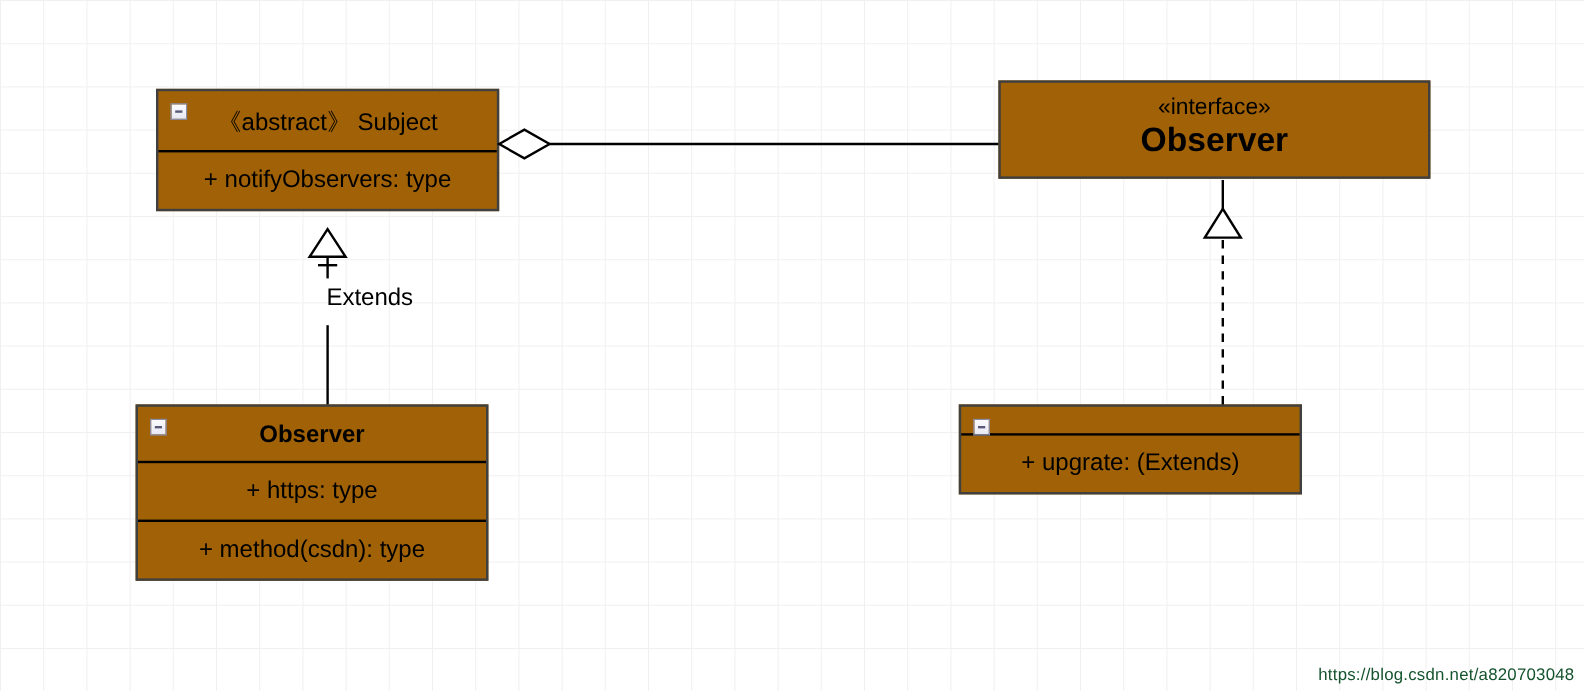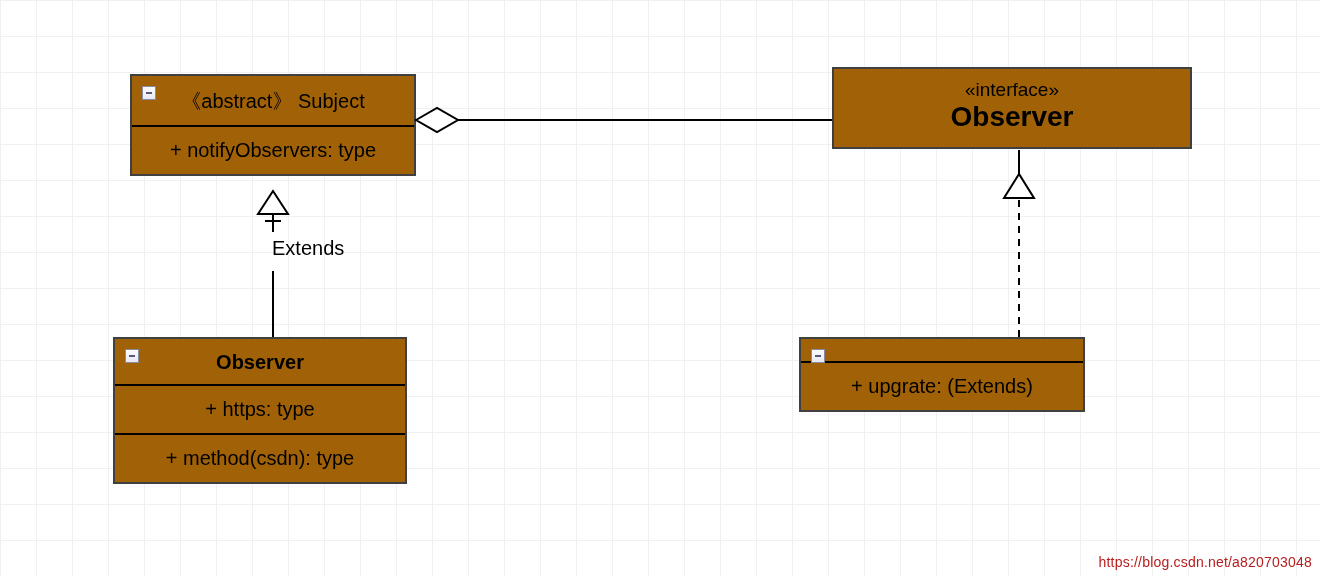--- a/index.html
+++ b/index.html
@@ -71,21 +71,21 @@
     font-size: 20px;
     background: transparent;
     margin-left: 44px;
   }
 
   .watermark {
     position: absolute;
     right: 8px;
     bottom: 6px;
     font-size: 14px;
-    color: #b91c1c;
+    color: #14532d;
     letter-spacing: 0.2px;
   }
 </style>
 </head>
 <body>
 
 <div class="uml-box" style="left:130px; top:74px; width:286px;">
   <div class="uml-title">
     <span class="collapse-icon"></span>
     <span>《abstract》</span>

